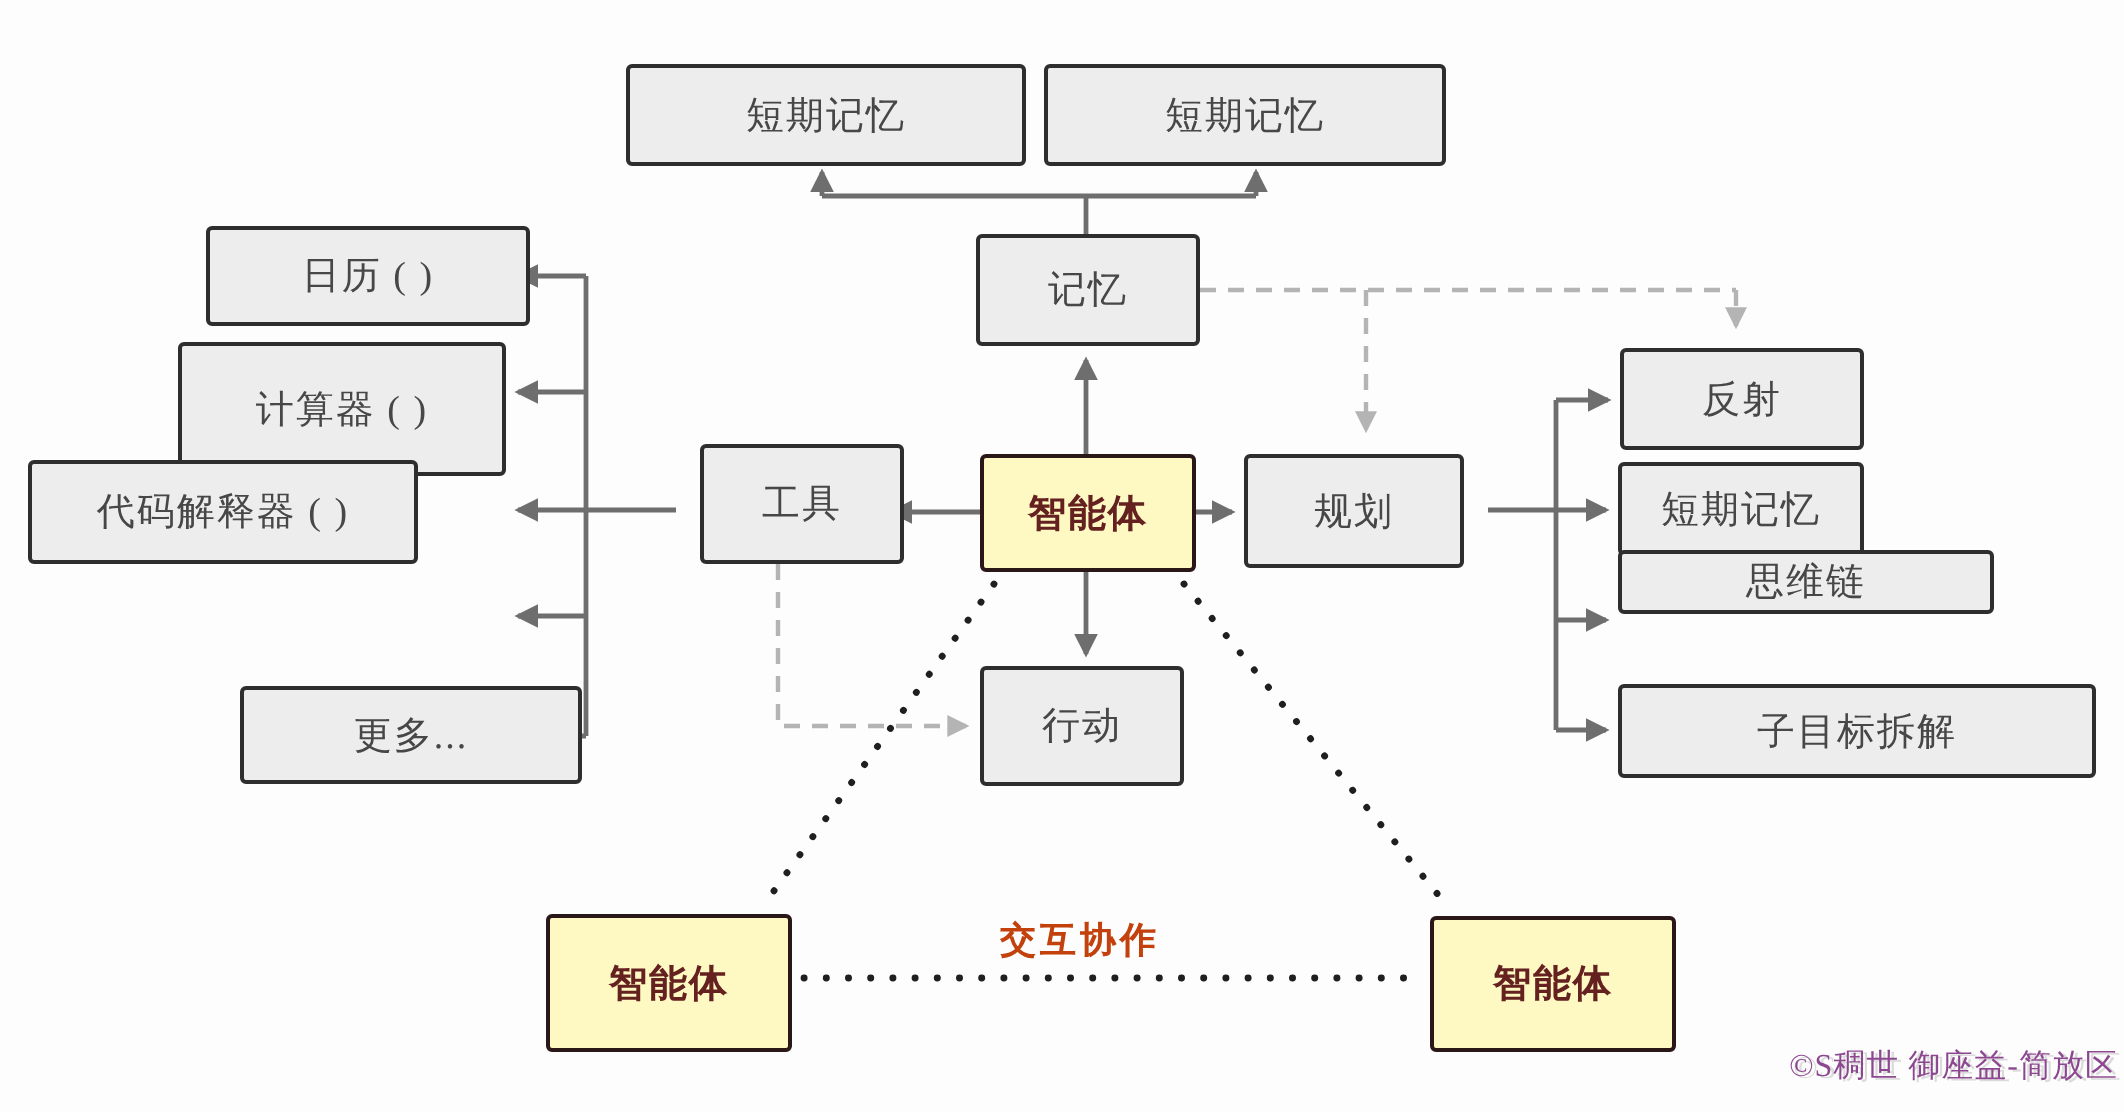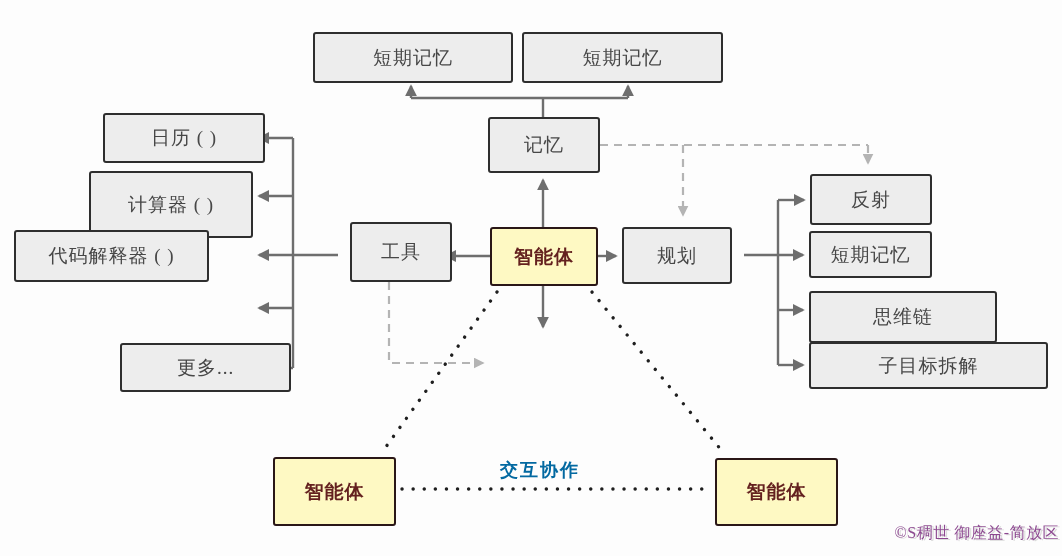--- a/index.html
+++ b/index.html
@@ -11,21 +11,21 @@
   .node{
     position:absolute;box-sizing:border-box;
     background:#ededed;border:2px solid #2e2e2e;border-radius:3px;
     display:flex;align-items:center;justify-content:center;
     color:#474747;font-size:19px;letter-spacing:1px;white-space:nowrap;
   }
   .node--pink{
     background:#fef9c3;border:2.5px solid #2a1717;color:#64211f;font-weight:bold;
   }
   .edge-label{
-    position:absolute;color:#0369a1;font-size:18px;font-weight:bold;
+    position:absolute;color:#c2410c;font-size:18px;font-weight:bold;
     letter-spacing:2px;transform:translateX(-50%);white-space:nowrap;
   }
   .watermark{
     position:absolute;right:3px;bottom:12px;font-size:16px;color:#701a75;
     opacity:.8;letter-spacing:.5px;white-space:nowrap;
     text-shadow:2px 1px 0 rgba(160,160,160,.45);
   }
 </style>
 </head>
 <body>
@@ -90,28 +90,29 @@
 
   <div class="node" style="left:14px;top:230px;width:195px;height:52px">代码解释器 ( )</div>
 
 
   <div class="node" style="left:120px;top:343px;width:171px;height:49px">更多...</div>
 
   <div class="node" style="left:350px;top:222px;width:102px;height:60px">工具</div>
 
   <div class="node node--pink" style="left:490px;top:227px;width:108px;height:59px">智能体</div>
 
+  <div class="node" style="left:490px;top:333px;width:102px;height:60px">行动</div>
 
   <div class="node" style="left:622px;top:227px;width:110px;height:57px">规划</div>
 
   <div class="node" style="left:810px;top:174px;width:122px;height:51px">反射</div>
 
   <div class="node" style="left:809px;top:231px;width:123px;height:47px">短期记忆</div>
 
-  <div class="node" style="left:809px;top:291px;width:188px;height:52px">思维链</div>
+  <div class="node" style="left:809px;top:275px;width:188px;height:32px">思维链</div>
 
   <div class="node" style="left:809px;top:342px;width:239px;height:47px">子目标拆解</div>
 
   <div class="node node--pink" style="left:273px;top:457px;width:123px;height:69px">智能体</div>
 
   <div class="node node--pink" style="left:715px;top:458px;width:123px;height:68px">智能体</div>
 
   <div class="edge-label" style="left:540px;top:458px">交互协作</div>
 
   <div class="watermark">©S稠世 御座益-简放区</div>

